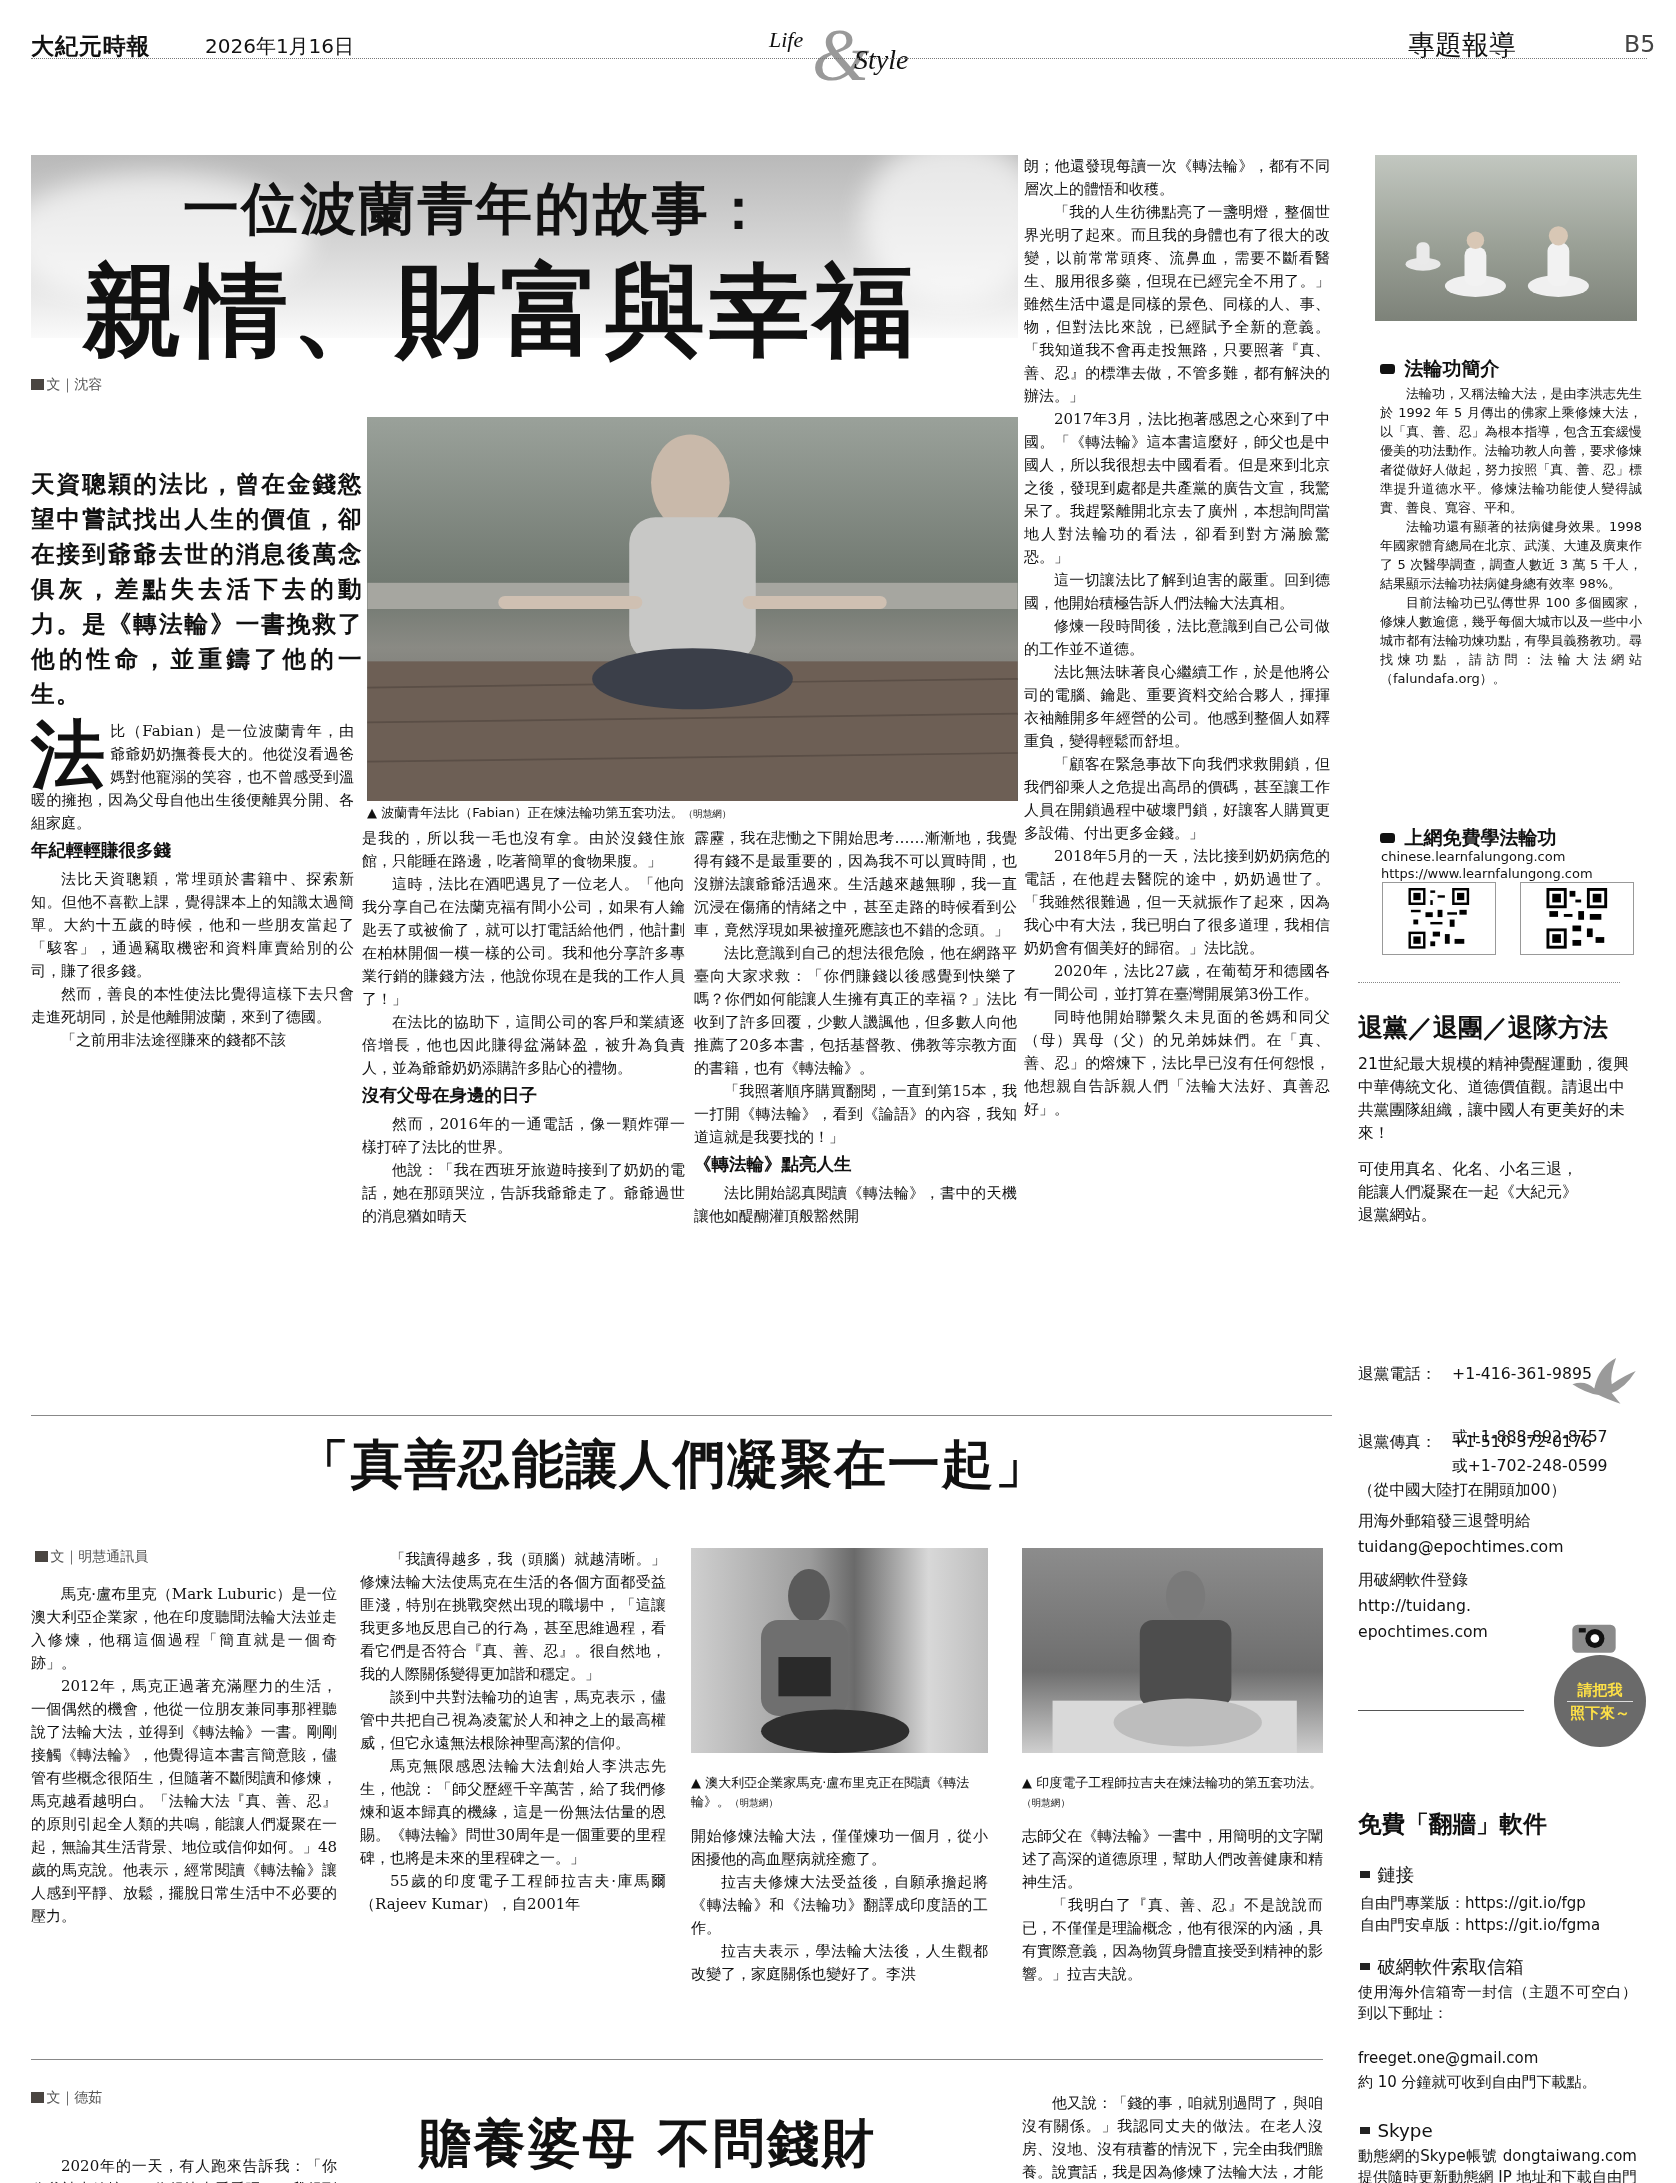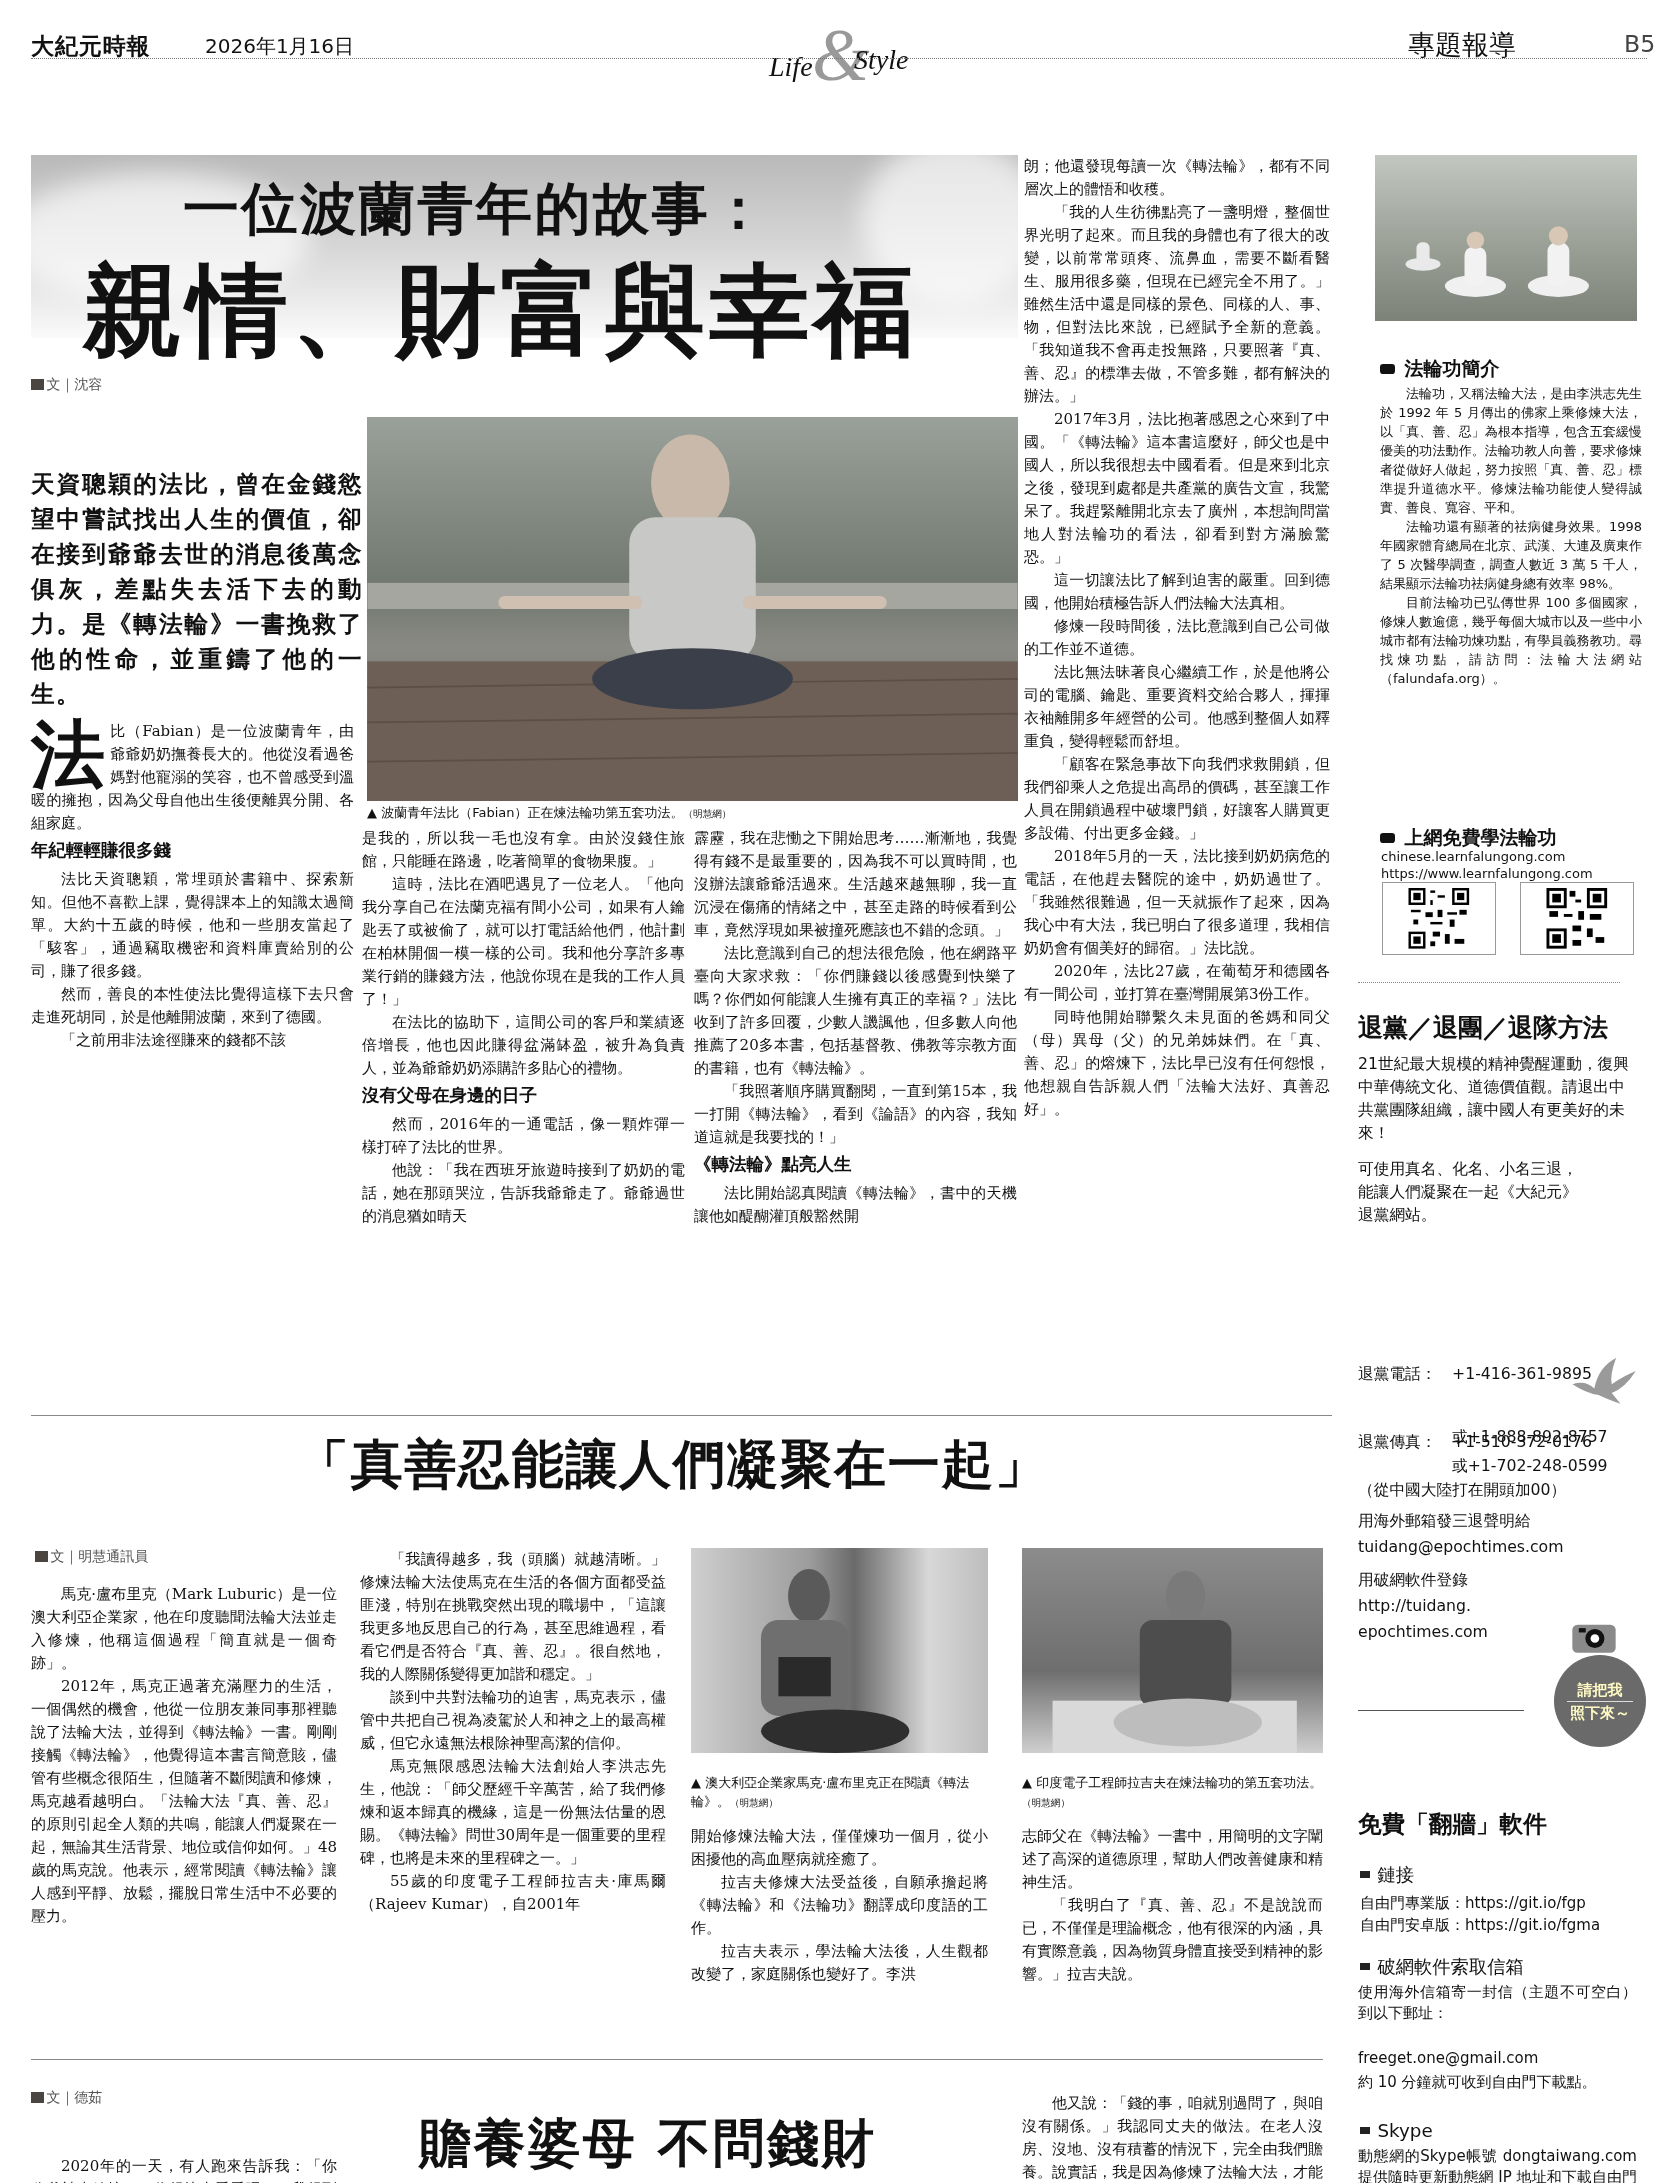--- a/index.html
+++ b/index.html
@@ -5,21 +5,21 @@
   html,body{margin:0;padding:0;background:#fff;}
   body{width:1676px;height:2501px;position:relative;overflow:hidden;color:#111;
        font-family:"DejaVu Serif","Liberation Serif",serif;}
   .abs{position:absolute;}
   .sans{font-family:"DejaVu Sans","Liberation Sans",sans-serif;}
   .serif{font-family:"DejaVu Serif","Liberation Serif",serif;}
 
   
   .mast-left{left:31px;top:31px;font-size:23px;font-weight:bold;letter-spacing:0.9px;}
   .mast-date{left:205px;top:33px;font-size:20px;}
-  .mast-life{left:769px;top:27px;font-size:28px;font-family:"Liberation Serif",serif;font-style:italic;margin-top:24px;}
+  .mast-life{left:769px;top:27px;font-size:22px;font-family:"Liberation Serif",serif;font-style:italic;}
   .mast-amp{left:812px;top:17.5px;font-size:74px;color:#999;font-family:"Liberation Serif",serif;font-style:italic;line-height:1;}
   .mast-style{left:854px;top:44px;font-size:28px;font-family:"Liberation Serif",serif;font-style:italic;}
   .mast-section{left:1408px;top:27px;font-size:27px;}
   .mast-page{left:1624px;top:30px;font-size:23.6px;color:#444;}
   .mast-rule{left:31px;top:58px;width:1616px;height:0;border-top:1.3px dotted #777;}
 
   
   .hero{left:31px;top:155px;width:987px;height:183px;
         background:linear-gradient(180deg,#b9b9b9 0%,#d6d6d6 50%,#fafafa 100%);overflow:hidden;}
   .hero .cloud{position:absolute;border-radius:50%;background:rgba(255,255,255,.65);filter:blur(13px);}
@@ -50,21 +50,21 @@
   .sb-text p{margin:0;text-indent:2em;}
   .sb-title{font-size:25px;font-weight:bold;}
   .sb-body{font-size:15.7px;line-height:23px;font-family:"DejaVu Sans",sans-serif;}
   .sb-sub{font-size:18.3px;font-family:"DejaVu Sans",sans-serif;}
   .sb-sub .blk{display:inline-block;width:9.6px;height:7px;background:#222;margin-right:7.9px;vertical-align:2.6px;}
   .sb-small{font-size:15px;line-height:21.4px;font-family:"DejaVu Sans",sans-serif;text-align:justify;}
 
   .qr{width:114px;height:73px;border:0.9px solid #999;background:#fff;padding:5.2px;box-sizing:border-box;}
   .qr svg{width:100%;height:100%;}
 
-  .photo-badge{left:1554px;top:1655px;width:92px;height:92px;border-radius:50%;background:#6a6a6a;color:#fef9c3;
+  .photo-badge{left:1554px;top:1655px;width:92px;height:92px;border-radius:50%;background:#6a6a6a;color:#fde047;
                font-size:15px;font-weight:bold;font-family:"DejaVu Sans",sans-serif;text-align:center;line-height:22px;padding-top:24px;box-sizing:border-box;}
 </style>
 </head>
 <body>
 
 <div class="abs mast-left serif">大紀元時報</div>
 <div class="abs mast-date sans">2026年1月16日</div>
 <div class="abs mast-life">Life</div>
 <div class="abs mast-amp">&amp;</div>
 <div class="abs mast-style">Style</div>

